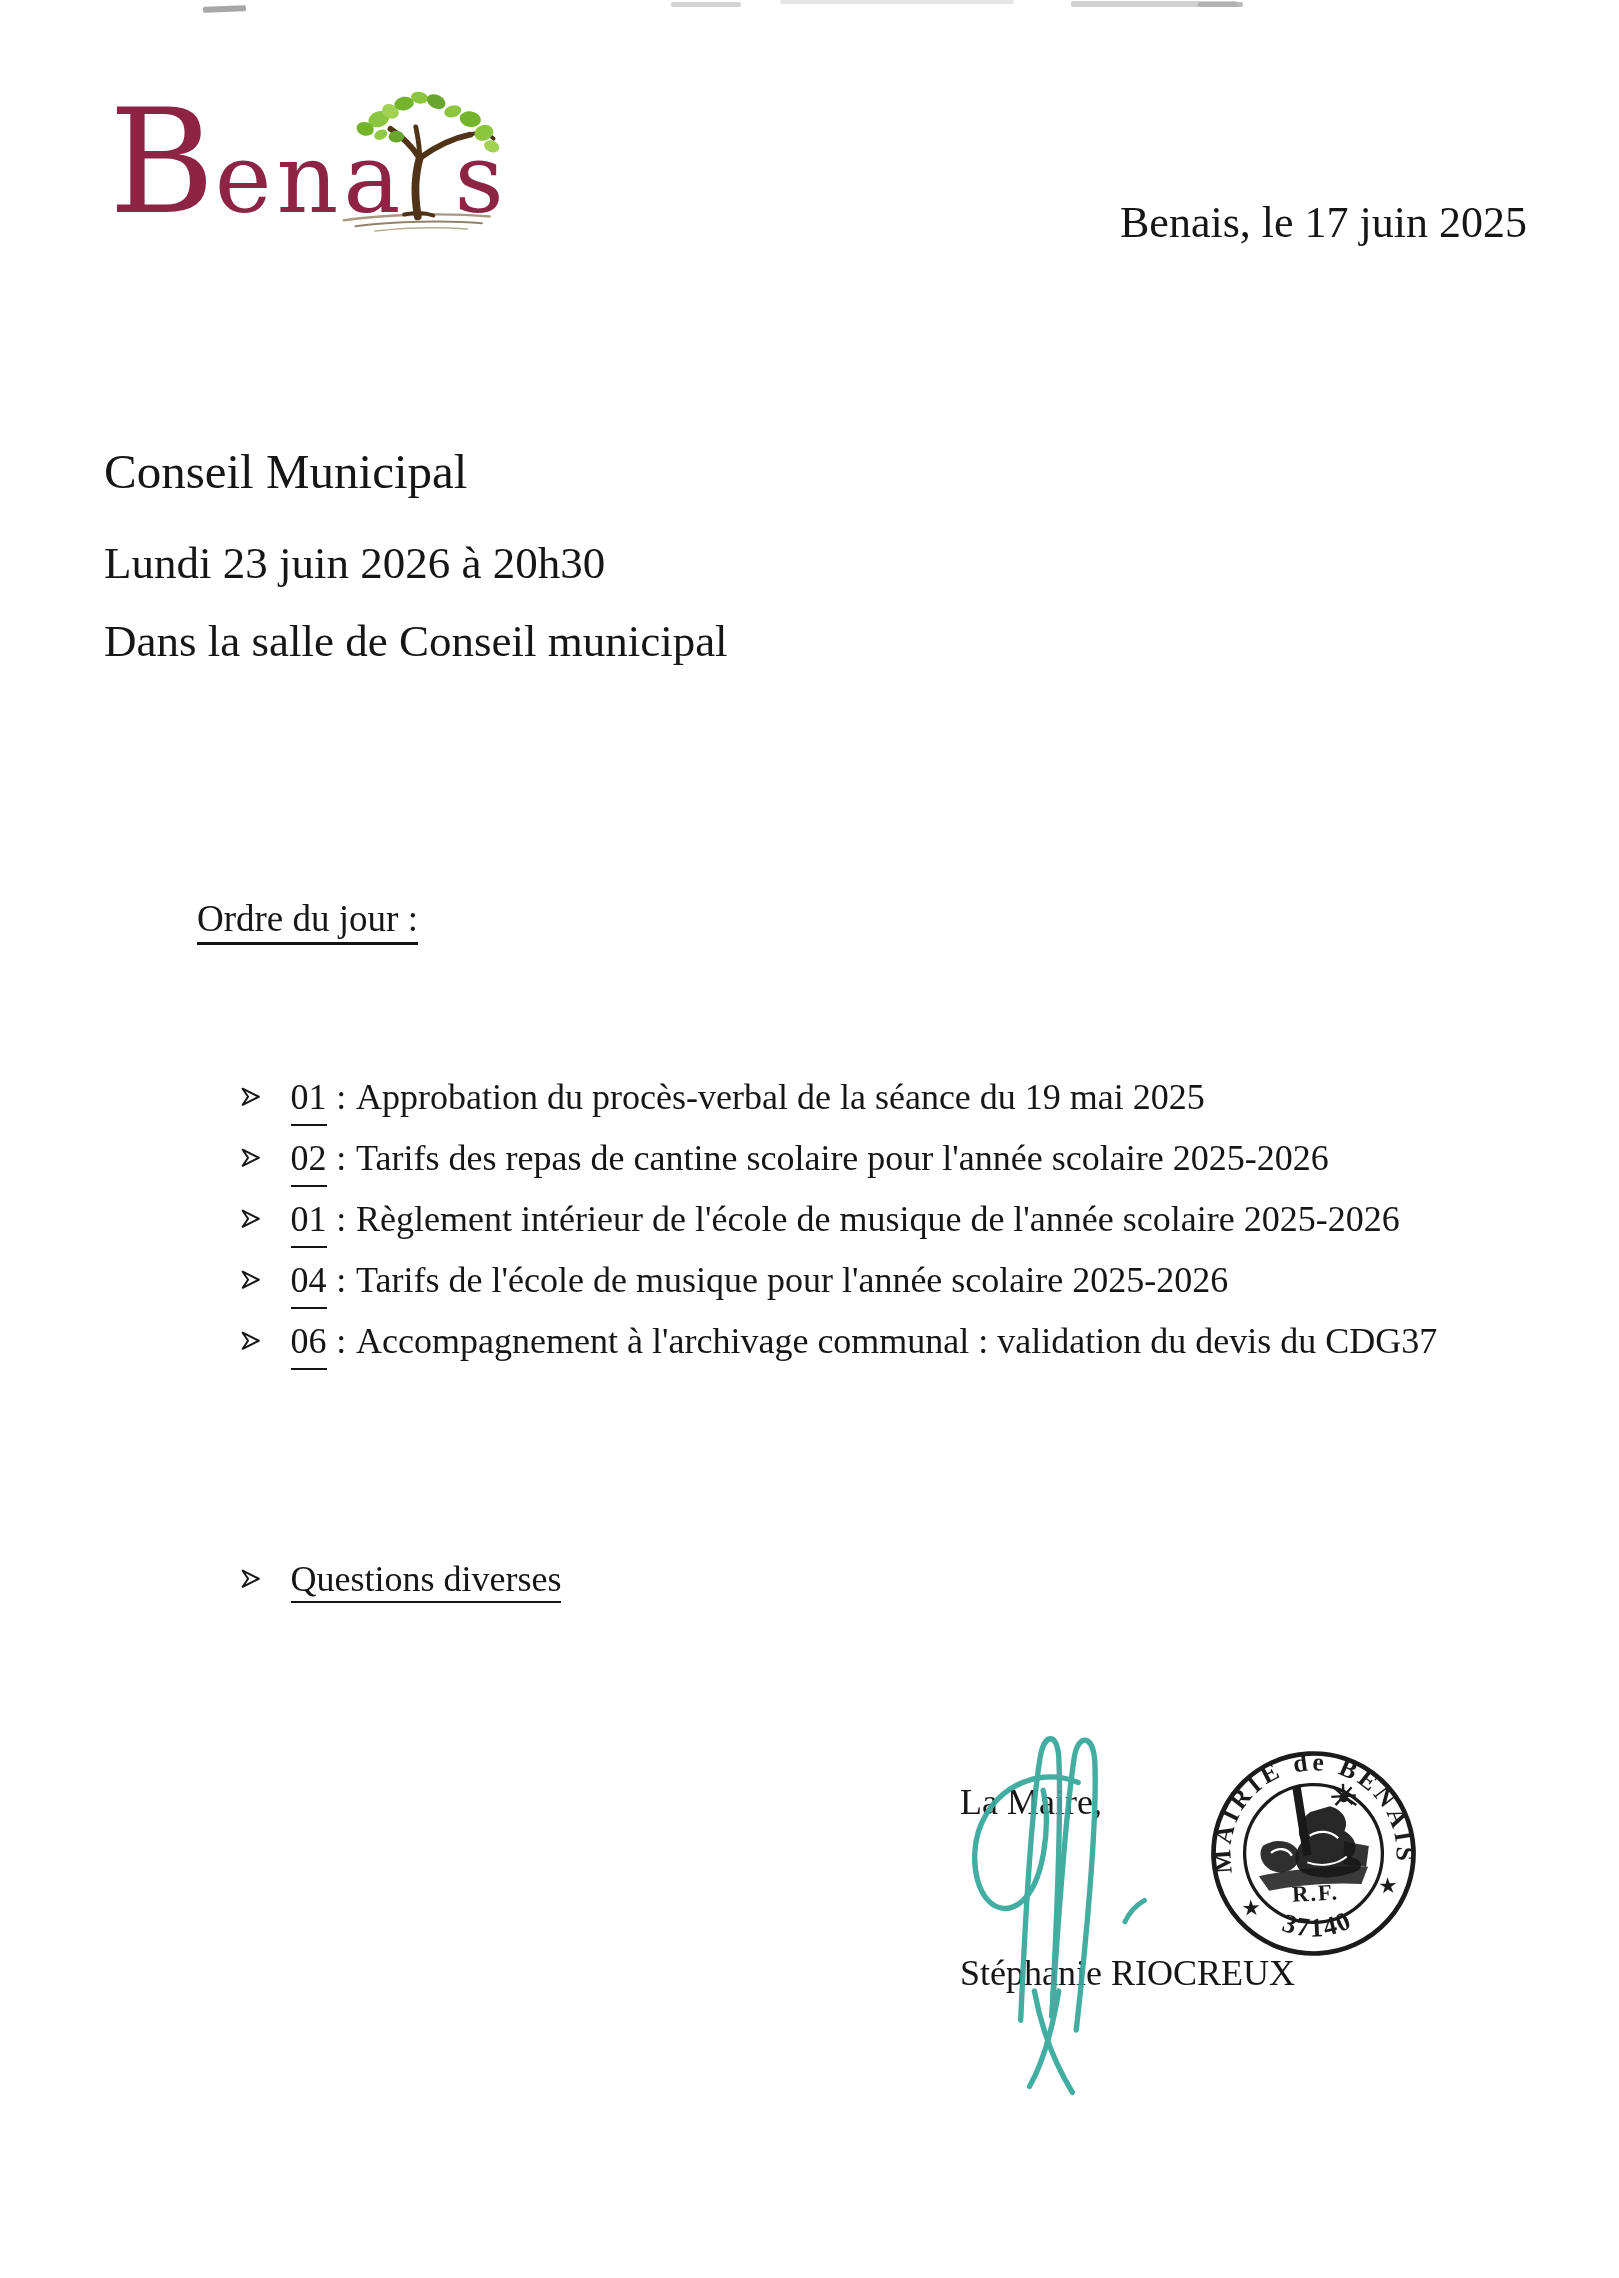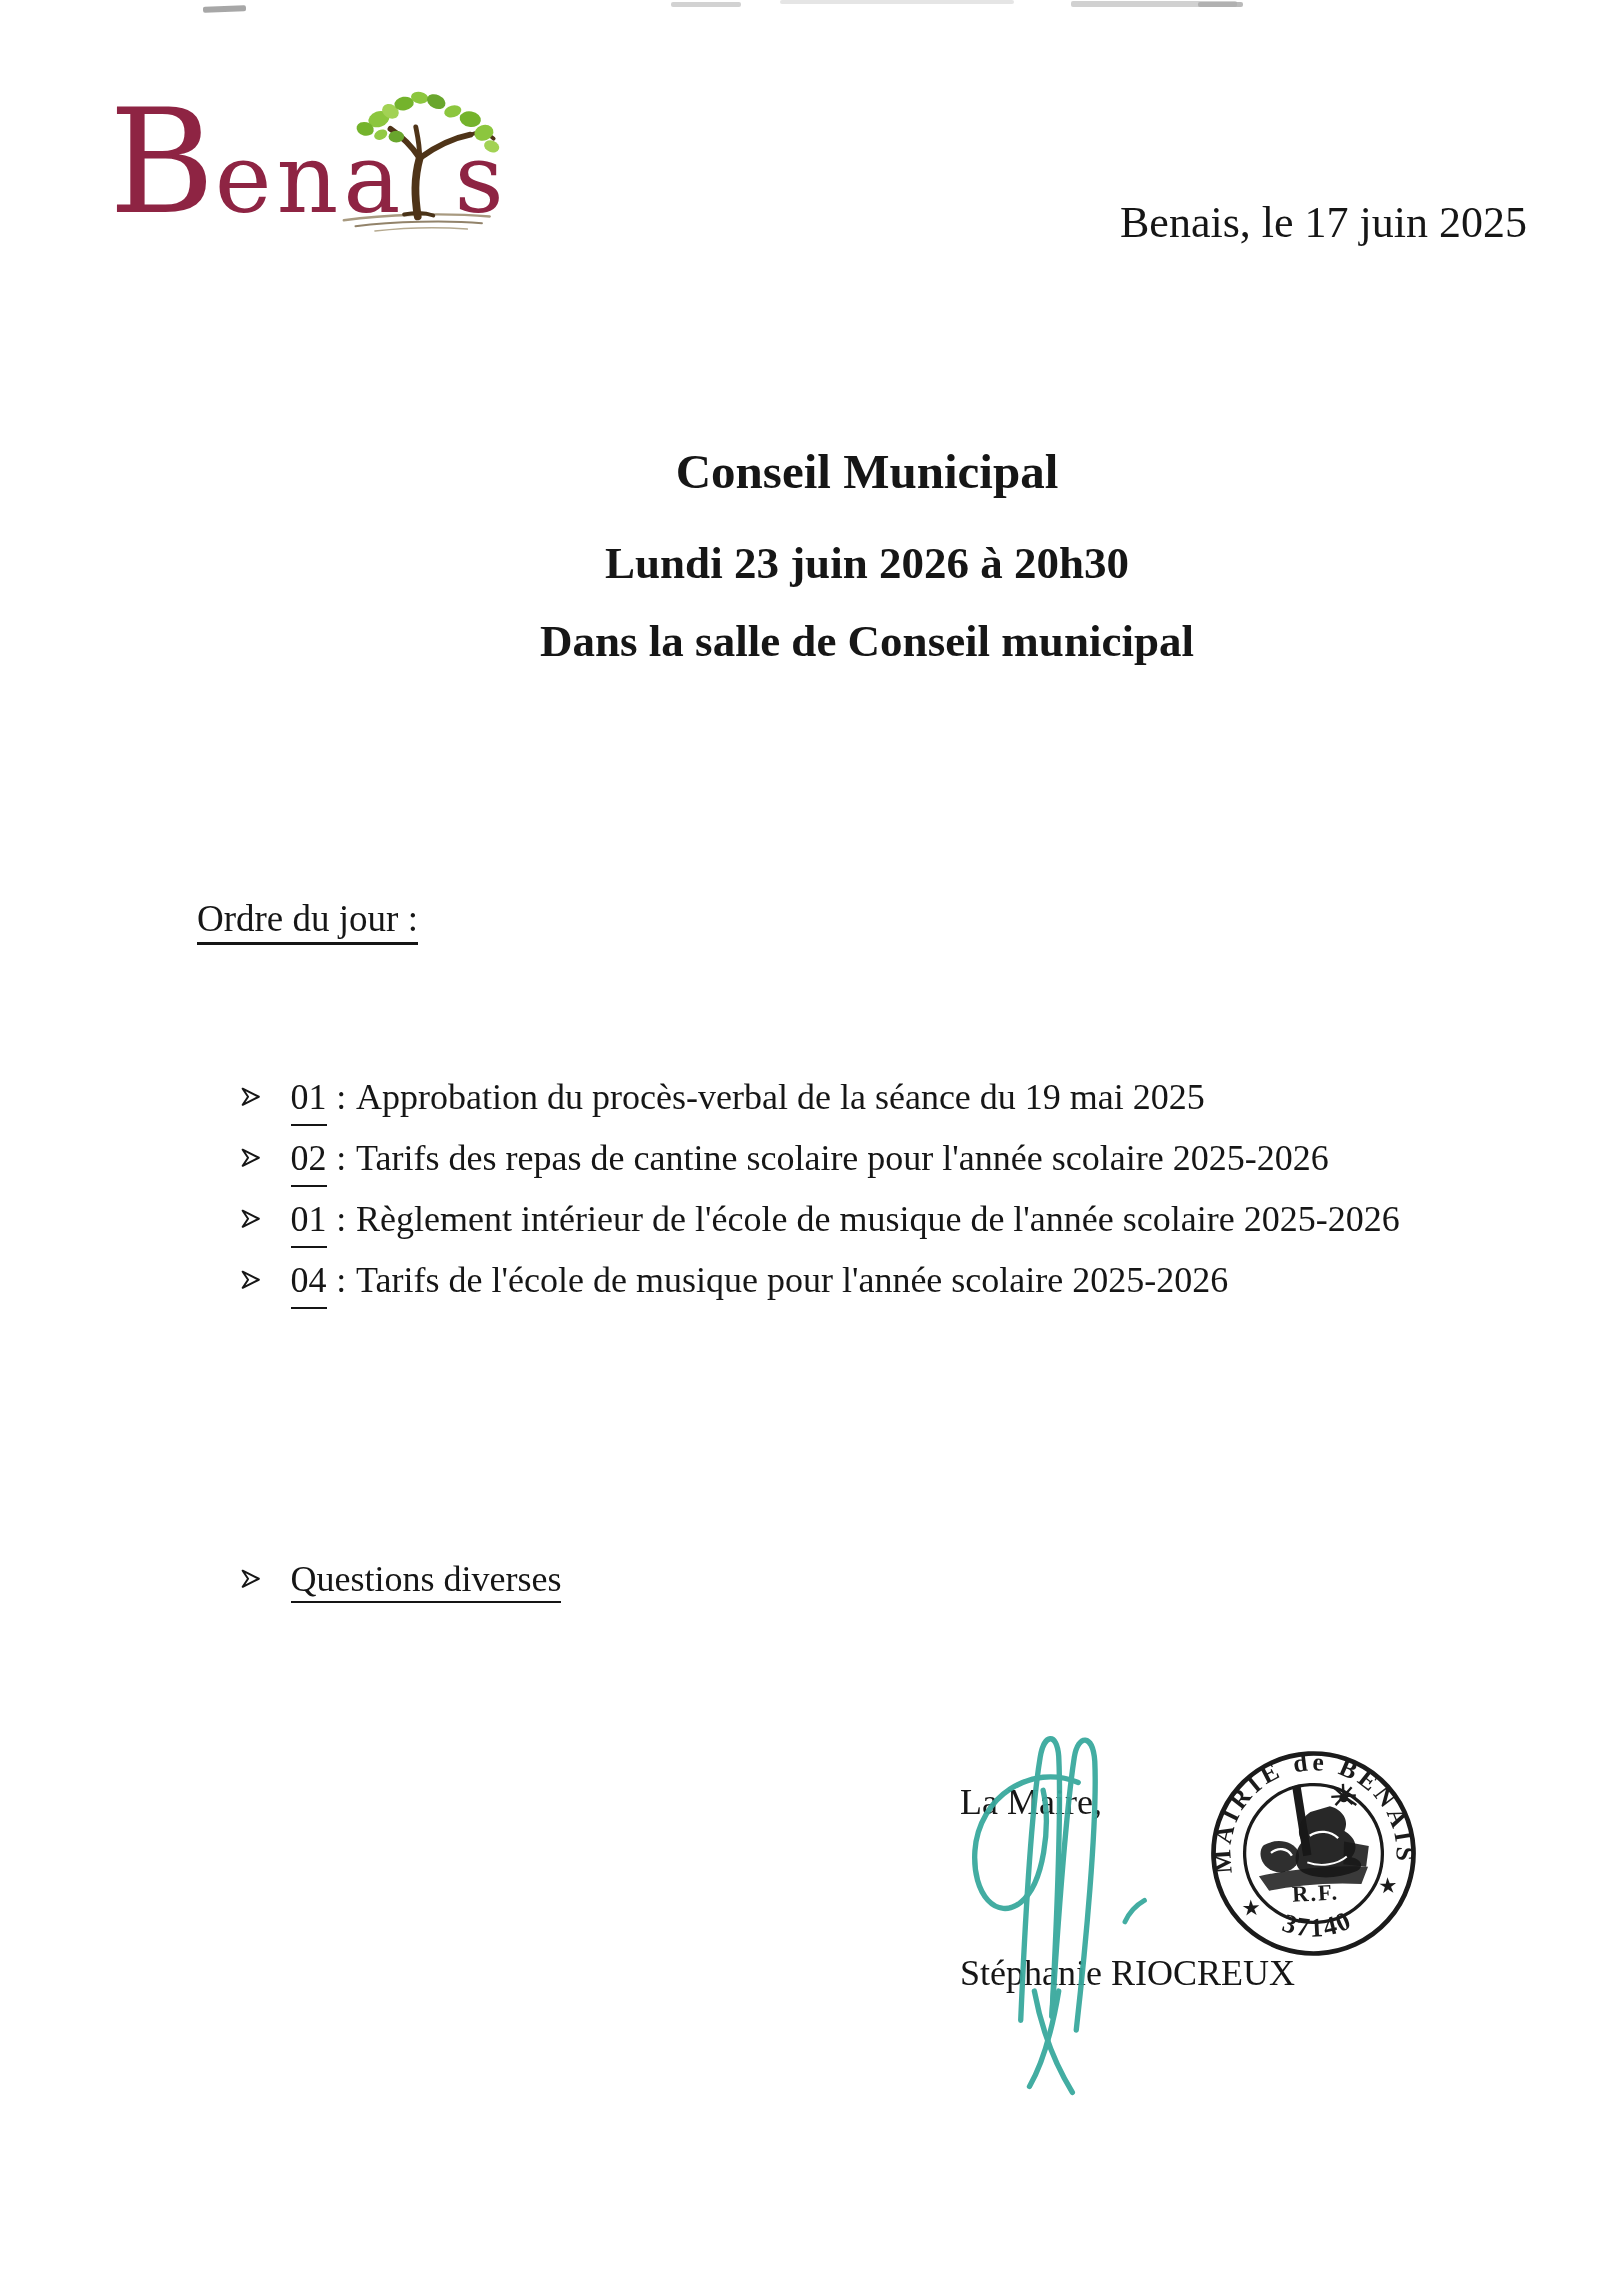--- a/index.html
+++ b/index.html
@@ -21,21 +21,21 @@
   .logo { position:absolute; left:109px; top:90px; width:468px; height:195px; }
   .logo-text { position:absolute; left:0; top:0; display:flex; align-items:baseline; color:#8e2443; font-family:"DejaVu Serif",serif; }
   .logo-b   { font-size:144px; line-height:1; }
   .logo-ena { font-size:96px;  line-height:1; letter-spacing:4.9px; }
   .logo-gap { display:inline-block; width:49px; }
   .logo-s   { font-size:96px;  line-height:1; }
   .logo-tree { position:absolute; left:227px; top:-11.7px; width:180px; height:164px; }
   
   .dateline { position:absolute; left:1120px; top:199px; font-size:44px; line-height:1.1; }
   
-  .title-wrap { position:absolute; left:114px; width:1506px; text-align:center; font-weight:700; }
+  .title-wrap { position:absolute; left:104px; width:1506px; text-align:left; font-weight:400; }
   .t1 { top:443px; font-size:49px; }
   .t2 { top:537px; font-size:45px; }
   .t3 { top:615px; font-size:45px; }
   
   .agenda-heading { position:absolute; left:197px; top:897px; font-size:37px; font-weight:400; }
   .agenda-heading span { border-bottom:3.9px solid #151515; padding-bottom:2.9px; }
   
   .agenda-list { position:absolute; left:240px; top:1067px; width:1229px; list-style:none; }
   .agenda-item { display:flex; align-items:flex-start; font-size:36px; }
   .item-bullet { flex:0 0 21.5px; margin-top:18.5px; margin-right:29px; }
@@ -127,20 +127,26 @@
       <svg class="item-bullet" viewBox="0 0 24 24">
           <path d="M3,3 L21,12 L3,21 L9,12 Z" fill="#ffffff" stroke="#161616" stroke-width="2.2" stroke-linejoin="round"></path>
         </svg>
       <div class="item-text"><span class="item-num">01</span><span class="item-sep">:</span><span>Règlement intérieur de l'école de musique de l'année scolaire 2025-2026</span></div>
     </li>
     <li class="agenda-item">
       <svg class="item-bullet" viewBox="0 0 24 24">
           <path d="M3,3 L21,12 L3,21 L9,12 Z" fill="#ffffff" stroke="#161616" stroke-width="2.2" stroke-linejoin="round"></path>
         </svg>
       <div class="item-text"><span class="item-num">04</span><span class="item-sep">:</span><span>Tarifs de l'école de musique pour l'année scolaire 2025-2026</span></div>
+    </li>
+    <li class="agenda-item">
+      <svg class="item-bullet" viewBox="0 0 24 24">
+          <path d="M3,3 L21,12 L3,21 L9,12 Z" fill="#ffffff" stroke="#161616" stroke-width="2.2" stroke-linejoin="round"></path>
+        </svg>
+      <div class="item-text"><span class="item-num">06</span><span class="item-sep">:</span><span>Accompagnement à l'archivage communal : validation du devis du CDG37</span></div>
     </li>
   </ul>
 
   <div class="q-row">
     <svg class="item-bullet" viewBox="0 0 24 24">
         <path d="M3,3 L21,12 L3,21 L9,12 Z" fill="#ffffff" stroke="#161616" stroke-width="2.2" stroke-linejoin="round"></path>
       </svg>
     <div class="q-label"><span>Questions diverses</span></div>
   </div>
 

